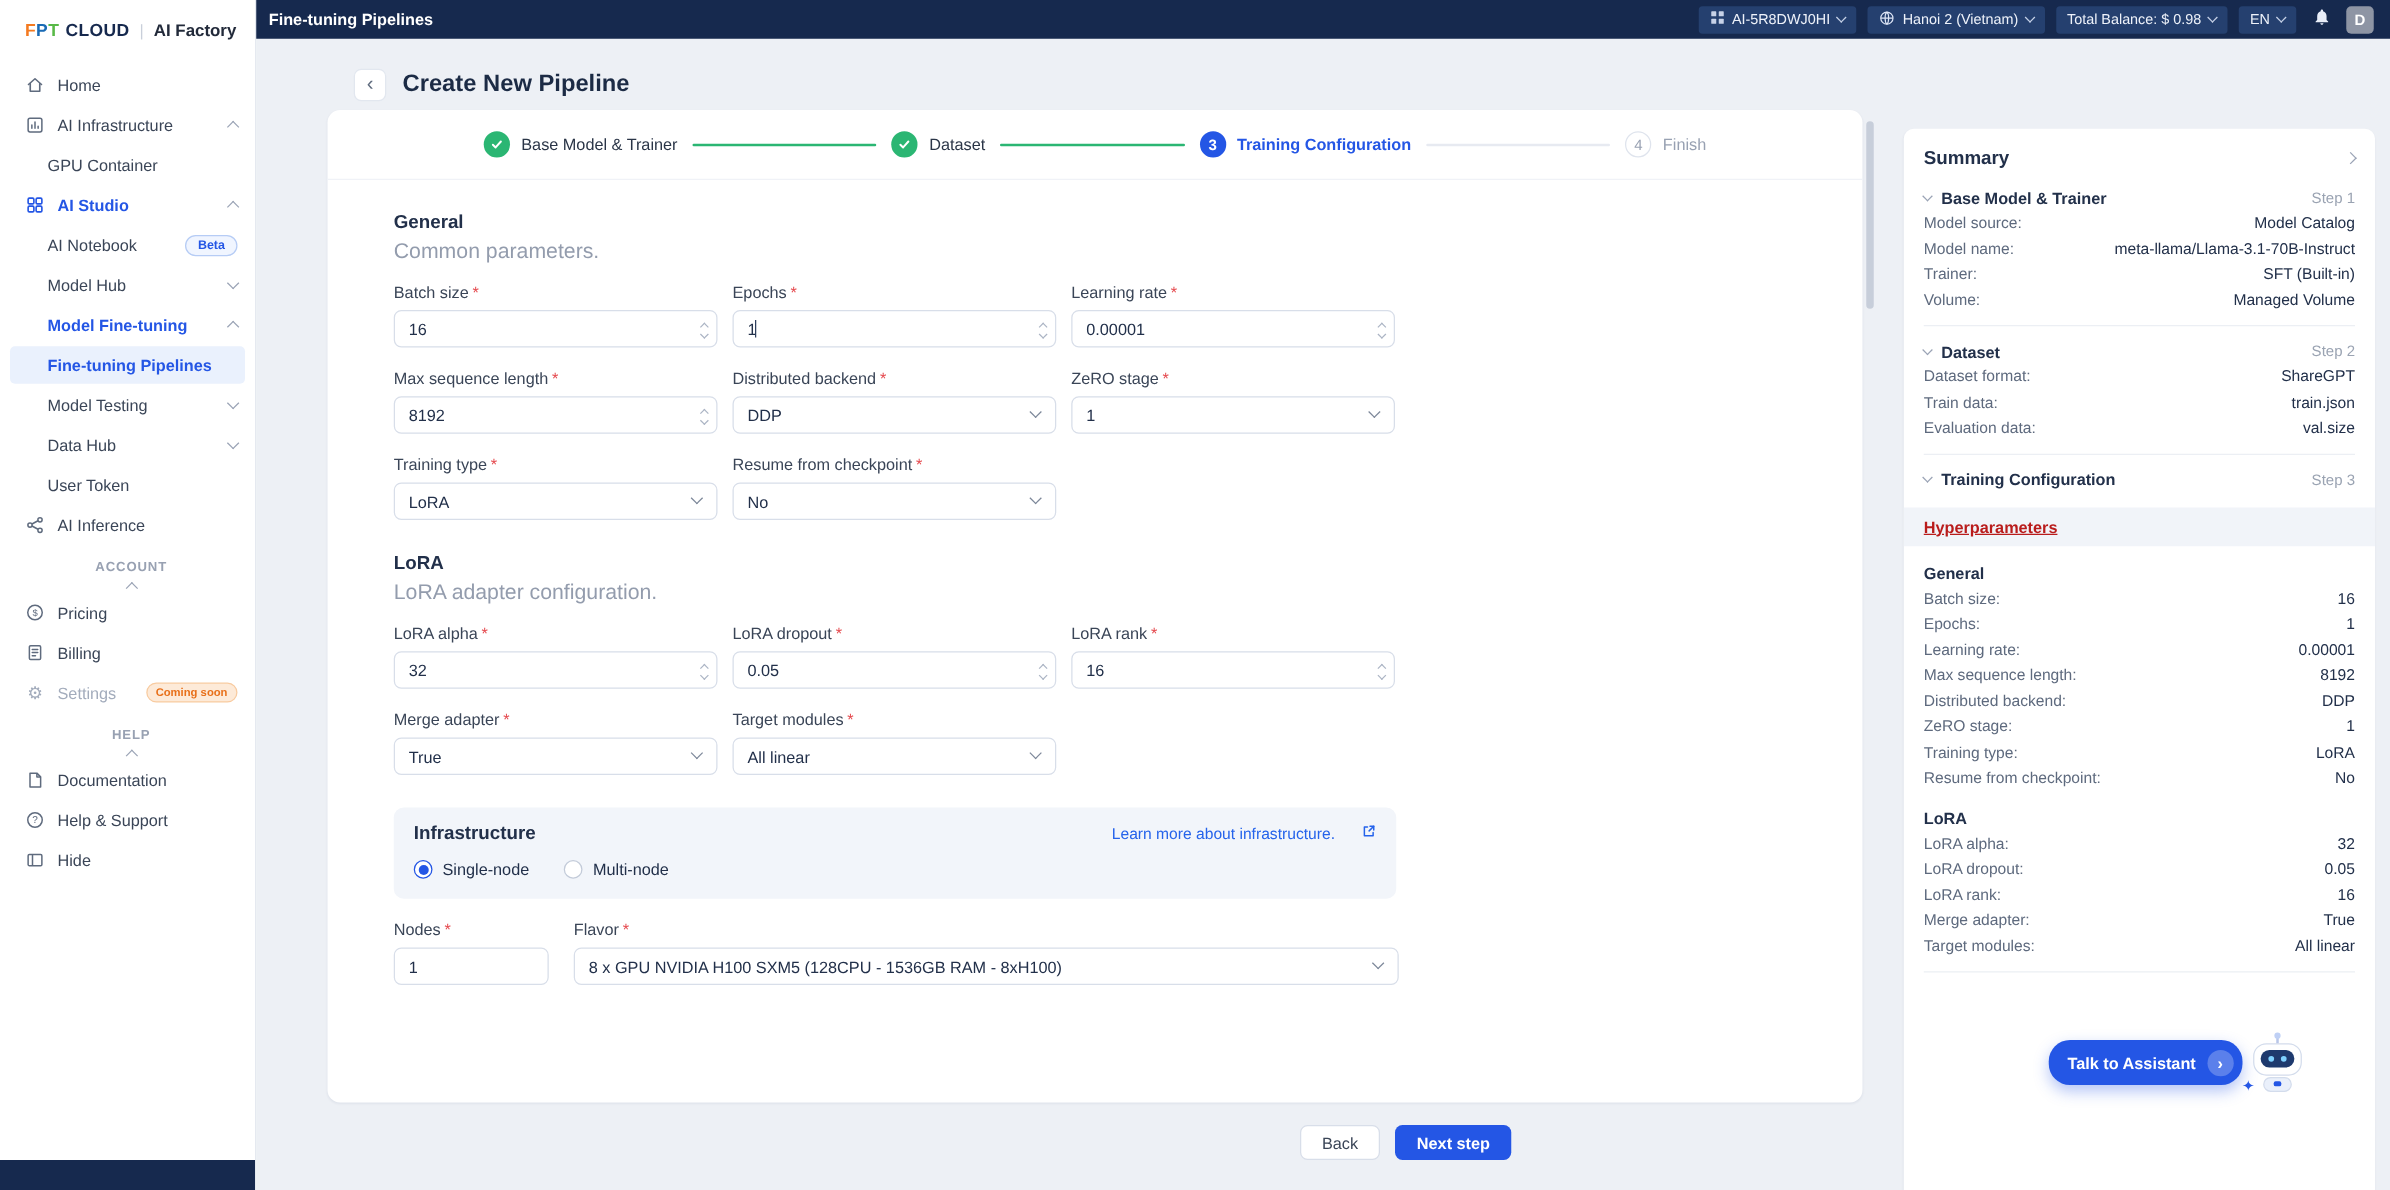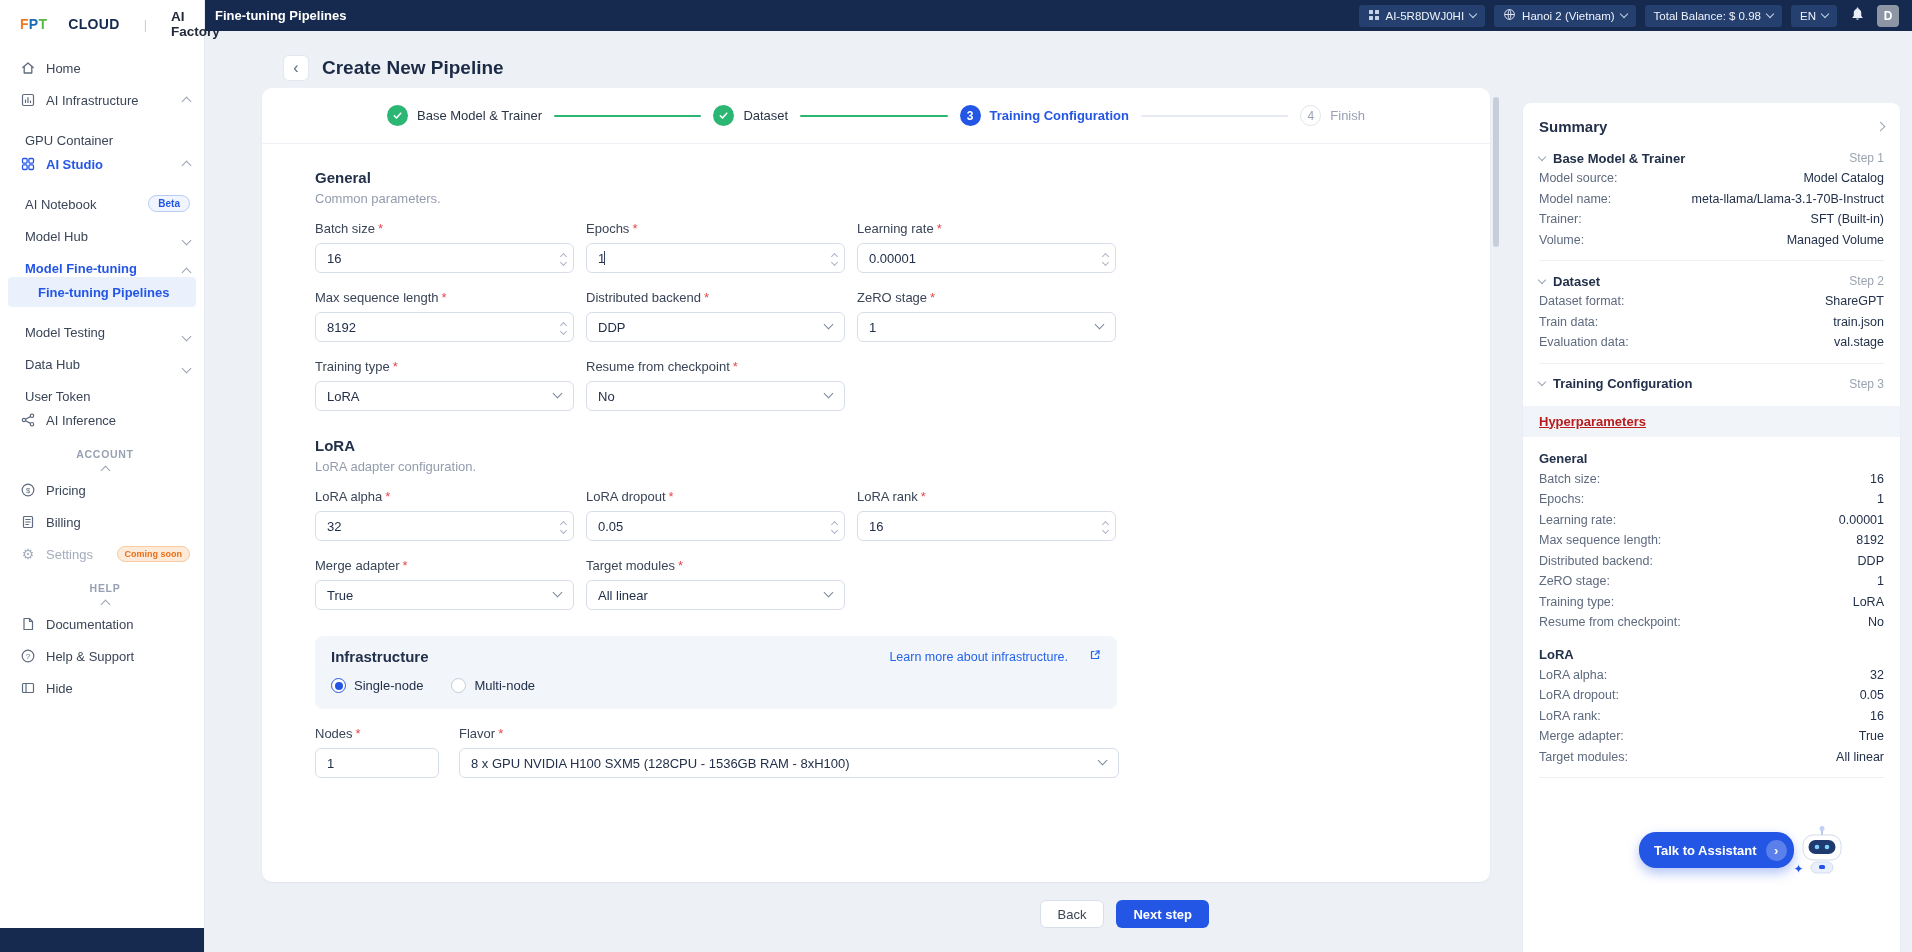--- a/index.html
+++ b/index.html
@@ -7,31 +7,31 @@
   html,body { width:1912px; height:952px; }
   body {
     font-family:"Liberation Sans","DejaVu Sans",sans-serif;
     background:var(--c-page,#EDF0F5);
     position:relative; overflow:hidden;
     color:var(--c-text,#22304A);
   }
   
   .sidebar { position:absolute; left:0; top:0; bottom:0; width:205px; background:#fff;
     border-right:1px solid #E5E9F0; display:flex; flex-direction:column; z-index:5; }
-  .logo-row { height:48px; display:flex; align-items:center; padding:0 10px 0 20px; gap:18px; flex:none; }
+  .logo-row { height:48px; display:flex; align-items:center; padding:0 10px 0 20px; gap:2px; flex:none; }
   .logo-fpt { font-weight:800; font-size:14px; letter-spacing:.3px; }
   .lf { color:var(--c-fpt_orange,#F47A20); } .lp { color:var(--c-fpt_blue,#1A6BB5); } .lt { color:var(--c-fpt_green,#58B947); }
   .logo-cloud { color:var(--c-topbar,#16294E); font-weight:800; font-size:14px; margin-left:3px; letter-spacing:.3px; }
   .logo-sep { color:#C9CFDA; margin:0 6px; font-size:13px; }
   .logo-product { color:#222A3A; font-weight:600; font-size:13.5px; }
   .nav { flex:1; padding-top:4px; overflow:hidden; }
   .nitem { height:32px; display:flex; align-items:center; gap:10px; padding:0 14px 0 20px;
     font-size:13px; color:#3A4557; cursor:default; }
   .nitem .ic { width:16px; height:16px; flex:none; display:flex; align-items:center; justify-content:center; color:#5F6B7E; }
-  .sub1 { padding-left:25px;align-items:flex-end; }
+  .sub1 { padding-left:38px; }
   .blue { color:var(--c-primary,#2456E5); font-weight:700; }
   .blue .ic { color:var(--c-primary,#2456E5); }
   .active-item { margin:1px 8px; border-radius:4px; background:#EAF1FD; color:var(--c-primary,#2456E5);
     font-weight:700; padding-left:30px; height:30px; display:flex; align-items:center; font-size:13px; }
   .shead { margin-top:12px; height:26px; display:flex; align-items:center; padding:0 14px 0 20px;
     font-size:10.5px; font-weight:700; letter-spacing:.7px; color:#98A1B2;flex-direction:column; }
   .disabled { color:#A3ACBC; } .disabled .ic { color:#A3ACBC; }
   .spacer { flex:1; }
   .cv { width:7px; height:7px; border-right:1.5px solid #9AA3B5; border-bottom:1.5px solid #9AA3B5; flex:none; }
   .cv.down { transform:rotate(45deg); margin-top:-3px; }
@@ -74,21 +74,21 @@
   .sc.todo { border:1px solid #DFE4ED; color:#98A1B2; background:#fff; }
   .slabel { font-size:13px; color:#2A3547; font-weight:500; }
   .slabel.on { color:var(--c-primary,#2456E5); font-weight:700; }
   .slabel.off { color:#98A1B2; font-weight:400; }
   .sline { flex:1; height:2px; border-radius:1px; }
   .sline.g { background:var(--c-success,#2BB673); }
   .sline.gray { background:#E7EAF1; }
   
   .form-body { padding:25px 0 0 53px; width:880px; }
   h2.sec { font-size:15px; font-weight:700; color:#22304A; }
-  .sub { font-size:13px; color:#939CAD; margin:5px 0 15px; }
+  .sub { font-size:17px; color:#939CAD; margin:5px 0 15px; }
   .grid3 { display:grid; grid-template-columns:259px 259px 259px; column-gap:12px; row-gap:17px; }
   .flabel { font-size:13px; color:#3A4557; margin-bottom:7px; }
   .req { color:var(--c-danger,#E5484D); margin-left:3px; }
   .ibox { position:relative; height:30px; }
   input.inp { width:100%; height:30px; border:1px solid #D8DEE9; border-radius:6px; padding:0 24px 0 11px;
     font-family:inherit; font-size:13px; color:#22304A; outline:none; background:#fff; }
   input.inp.plain { padding-right:11px; }
   .spin { position:absolute; right:8px; top:0; bottom:0; display:flex; flex-direction:column;
     justify-content:center; gap:4px; }
   .spin .cv { width:5px; height:5px; border-width:1.2px; border-color:#ABB4C4; }
@@ -584,21 +584,21 @@
     <div class="srow">
         <span class="sl">Dataset format:</span>
         <span class="sv">ShareGPT</span>
       </div>
     <div class="srow">
         <span class="sl">Train data:</span>
         <span class="sv">train.json</span>
       </div>
     <div class="srow">
         <span class="sl">Evaluation data:</span>
-        <span class="sv">val.stage</span>
+        <span class="sv">val.size</span>
       </div>
 
     <div class="divider"></div>
 
     <div class="sec-row" style="margin-top:2px;">
       <i class="cv down"></i>
       <span class="sec-name">Training Configuration</span>
       <span class="step-tag">Step 3</span>
     </div>
 

